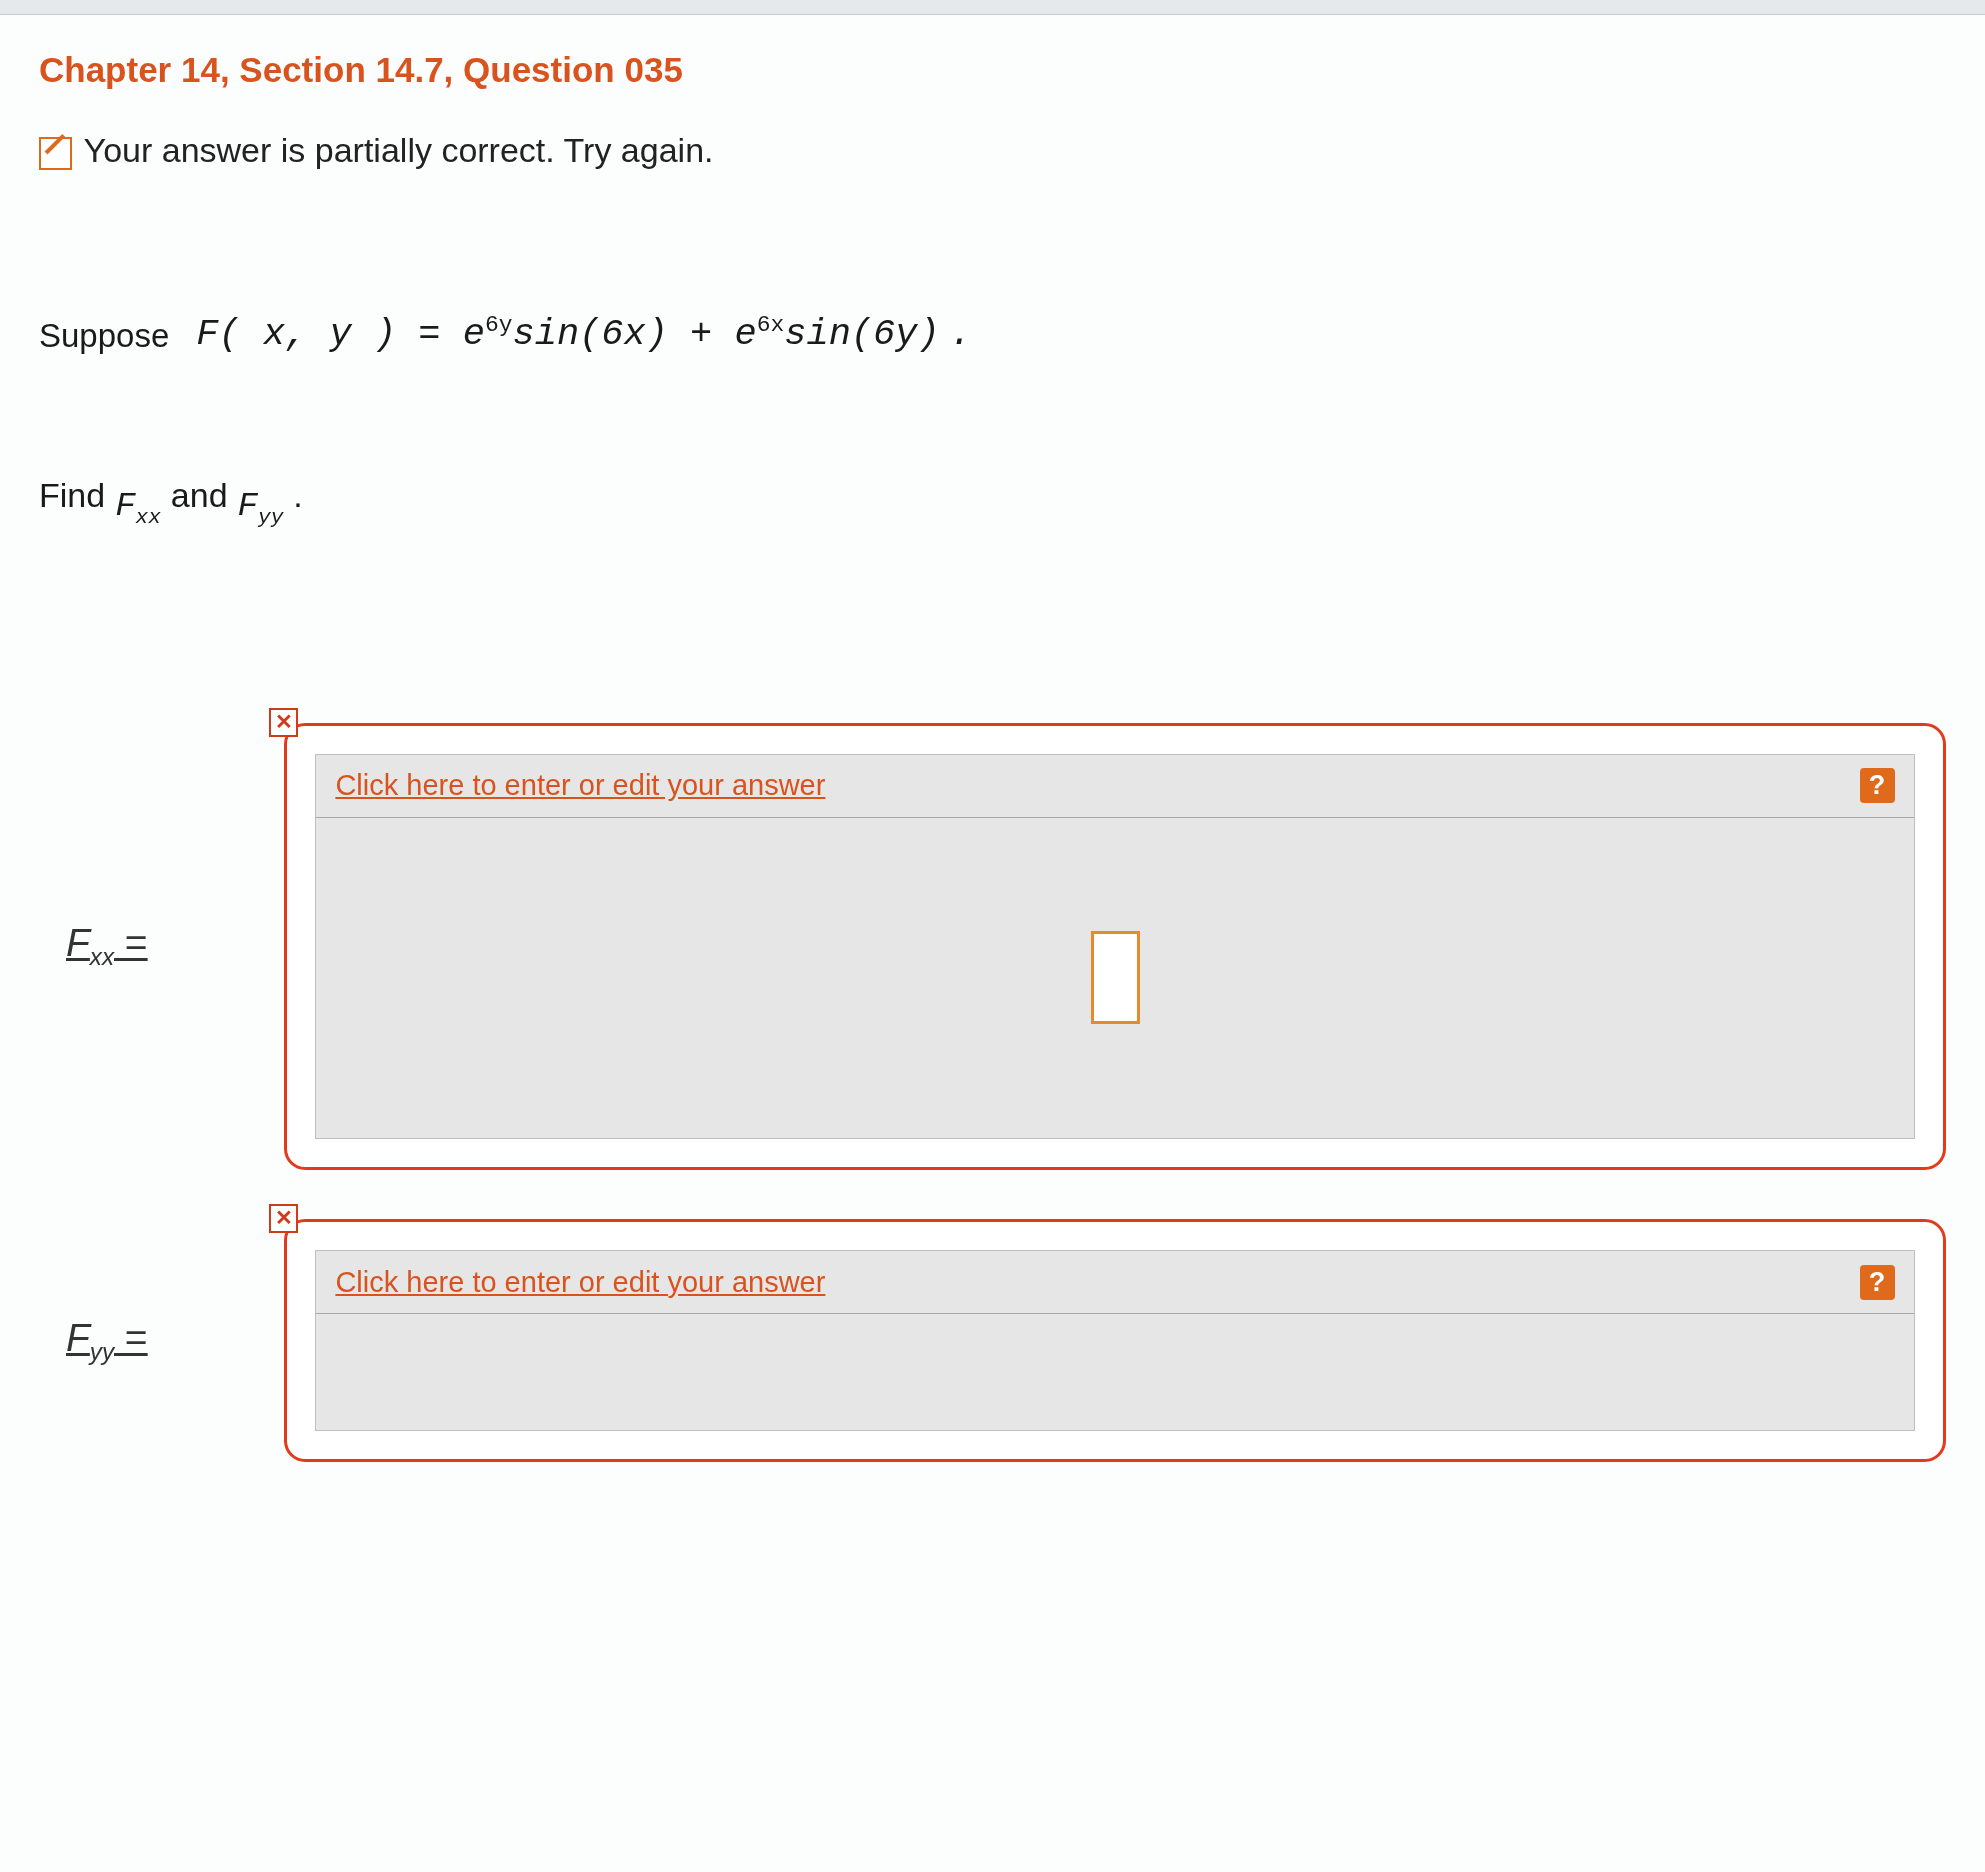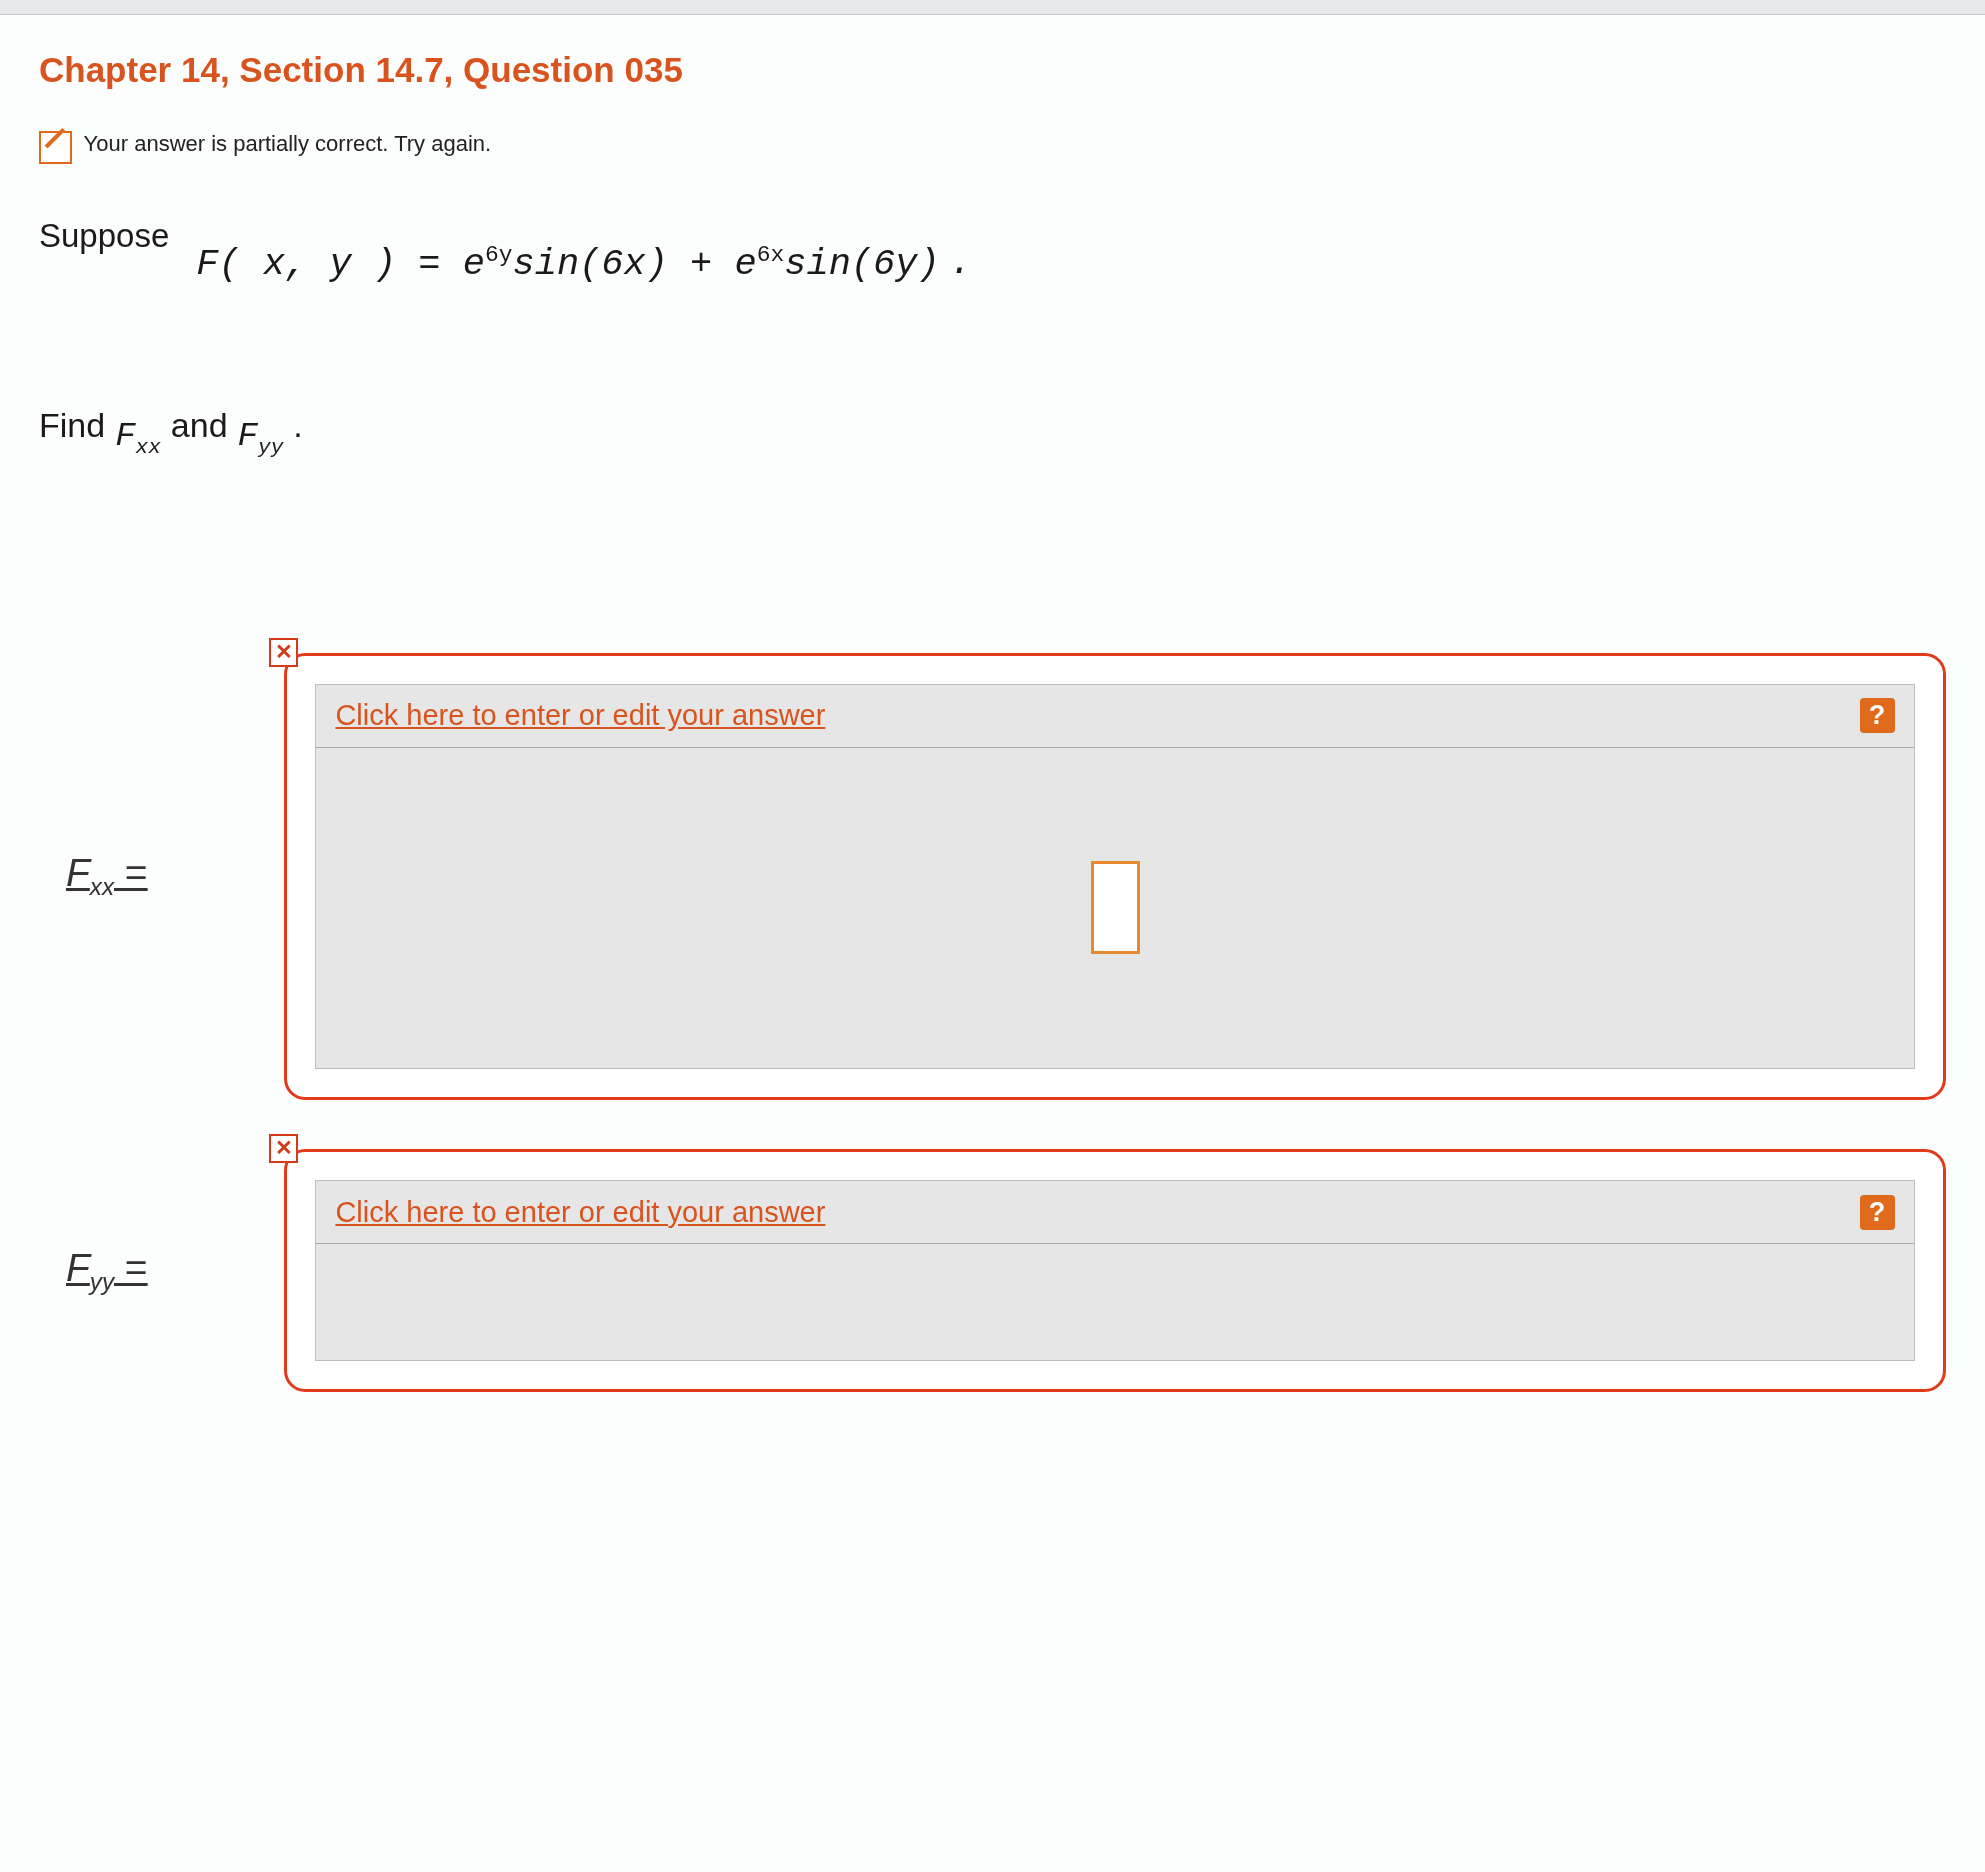--- a/index.html
+++ b/index.html
@@ -23,25 +23,25 @@
     border-radius: 27px;
   }
   .heading {
     color: #d9531e;
     font-weight: bold;
     font-size: 35px;
     margin-bottom: 41px;
   }
   .status-row {
     display: flex;
-    align-items: flex-start;
+    align-items: flex-end;
     gap: 11.6px;
     color: #222;
-    font-size: 22px;
-    margin-bottom: 53px;
+    font-size: 34px;
+    margin-bottom: 117px;
   }
   .status-icon {
     width: 33px;
     height: 33px;
     border: 2.9px solid #e06a1b;
     background: #fff;
     position: relative;
     box-sizing: border-box;
     flex: 0 0 auto;
   }
@@ -51,21 +51,21 @@
     left: 4.9px;
     top: 12.6px;
     width: 25px;
     height: 3.9px;
     background: #e06a1b;
     transform: rotate(-45deg);
     transform-origin: left center;
   }
   .formula-line {
     display: flex;
-    align-items: flex-start;
+    align-items: flex-end;
     font-size: 37px;
     color: #1a1a1a;
     margin-bottom: 107px;
   }
   .formula-line .lead {
     font-size: 33px;
     margin-right: 27px;
   }
   .math {
     font-family: Liberation Mono, monospace;

